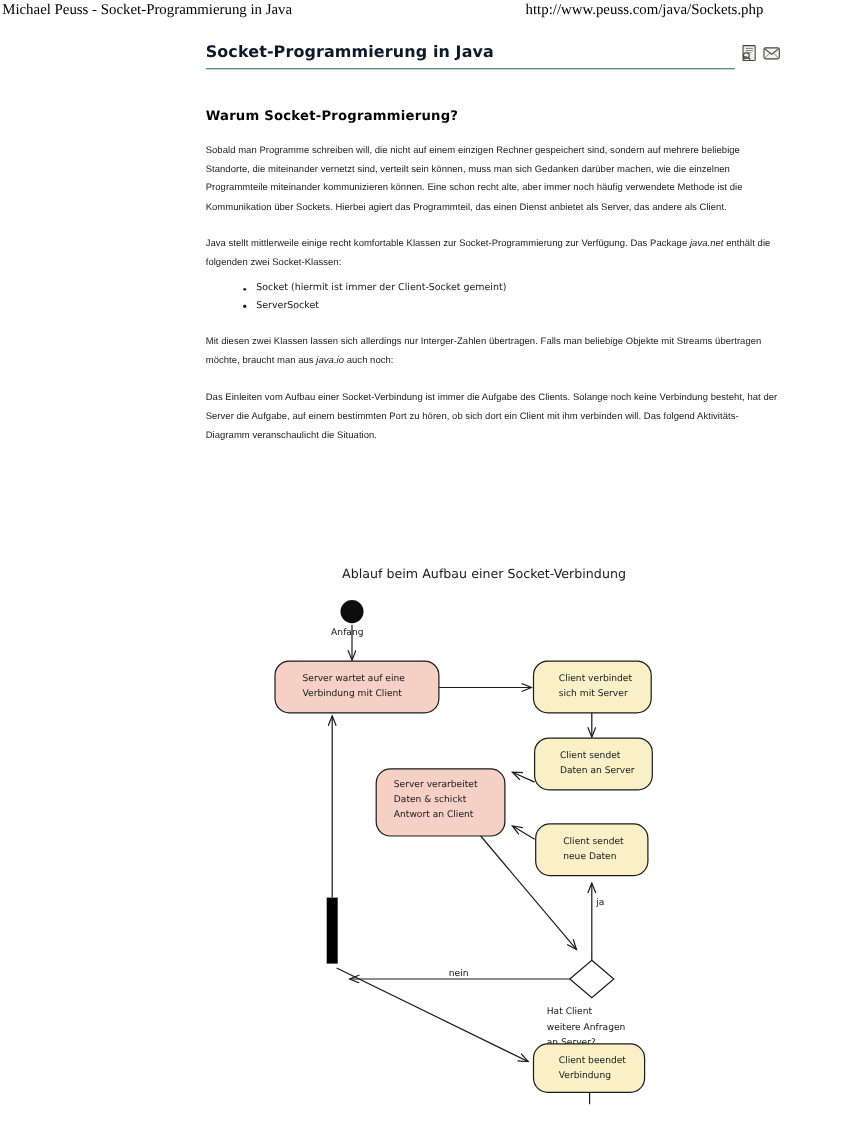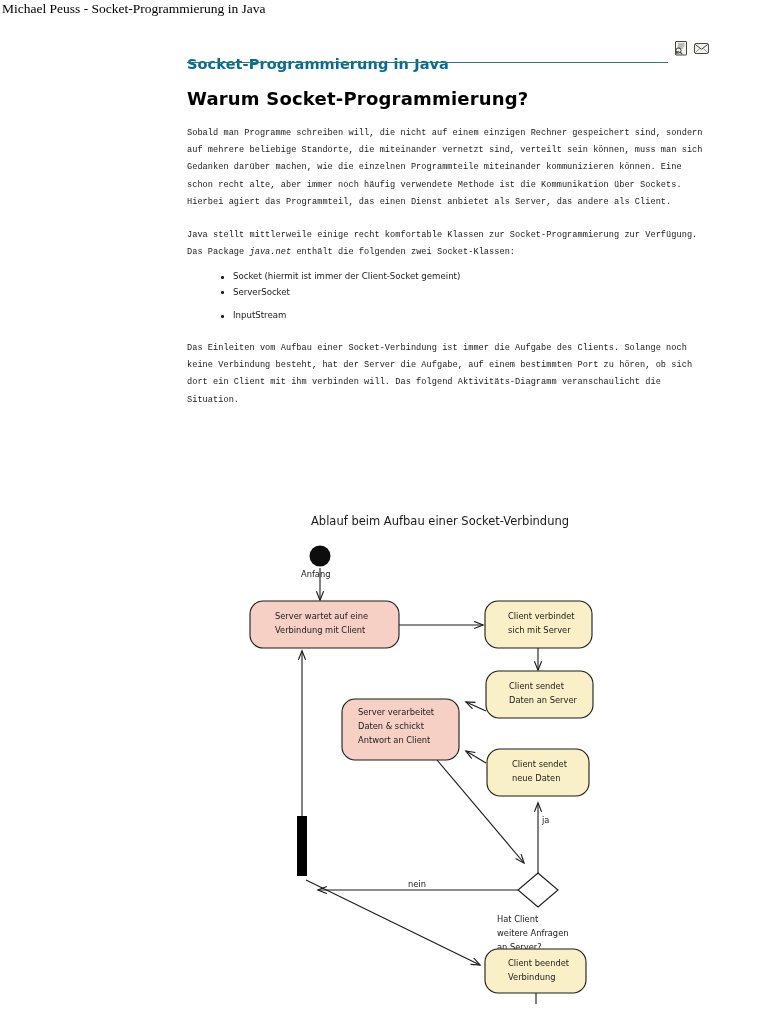--- a/index.html
+++ b/index.html
@@ -50,25 +50,25 @@
   }
 
   .doc-title-row {
     position: relative;
     height: 26px;
   }
   .doc-title {
     font-family: "DejaVu Sans", sans-serif;
     font-size: 14.5px;
     font-weight: bold;
-    color: #0369a1;
+    color: #0f172a;
     letter-spacing: 0.1px;
     position: absolute;
     left: 0;
-    top: 16px;
+    top: 0;
     white-space: nowrap;
   }
   .title-rule {
     position: absolute;
     left: 0;
     top: 22px;
     width: 481px;
     height: 1px;
     background: #2e7d5b;
   }
@@ -81,29 +81,29 @@
     align-items: center;
   }
   .icon-btn {
     width: 17px;
     height: 17px;
     display: block;
   }
 
   h2.section-head {
     font-family: "DejaVu Sans", sans-serif;
-    font-size: 18px;
+    font-size: 12px;
     font-weight: bold;
     color: #000;
-    margin: 22px 0 0 0;
+    margin: 32px 0 0 0;
     letter-spacing: 0.2px;
   }
 
   p.body-text {
-    font-family: Liberation Mono, monospace;
+    font-family: Liberation Sans, sans-serif;
     font-size: 8.6px;
     line-height: 17.2px;
     color: #1a1a1a;
     margin: 16px 0 0 0;
     text-align: left;
     letter-spacing: 0.05px;
   }
   p.body-text em { font-style: italic; }
 
   ul.bullets {
@@ -142,20 +142,21 @@
   .dg-text {
     font-family: "DejaVu Sans", sans-serif;
     fill: #1a1a1a;
   }
 </style>
 </head>
 <body>
 
 <div class="print-header">
   <span class="ph-left">Michael Peuss - Socket-Programmierung in Java</span>
+  <span class="ph-right">http://www.peuss.com/java/Sockets.php</span>
 </div>
 
 <div class="content">
 
   <div class="doc-title-row">
     <div class="doc-title">Socket-Programmierung in Java</div>
     <div class="title-rule"></div>
     <div class="title-icons">
       <span class="icon-btn">
         <svg width="17" height="17" viewBox="0 0 17 17">
@@ -184,23 +185,23 @@
 
   <p class="body-text"><span>Java stellt mittlerweile einige recht komfortable Klassen zur Socket-Programmierung zur Verfügung. Das Package </span><em>java.net</em><span> enthält die folgenden zwei Socket-Klassen:</span></p>
 
   <ul class="bullets">
     <li>Socket (hiermit ist immer der Client-Socket gemeint)</li>
     <li>ServerSocket</li>
   </ul>
 
 
   <ul class="bullets">
-    <li>InputStream</li>
   </ul>
 
+  <p class="body-text"><span>Mit diesen zwei Klassen lassen sich allerdings nur Interger-Zahlen übertragen. Falls man beliebige Objekte mit Streams übertragen möchte, braucht man aus </span><em>java.io</em><span> auch noch:</span></p>
 
   <ul class="bullets">
   </ul>
 
   <p class="body-text">Das Einleiten vom Aufbau einer Socket-Verbindung ist immer die Aufgabe des Clients. Solange noch keine Verbindung besteht, hat der Server die Aufgabe, auf einem bestimmten Port zu hören, ob sich dort ein Client mit ihm verbinden will. Das folgend Aktivitäts-Diagramm veranschaulicht die Situation.</p>
 </div>
 
 <div class="diagram">
   <svg width="768" height="509" viewBox="0 0 768 509">
     <defs>

